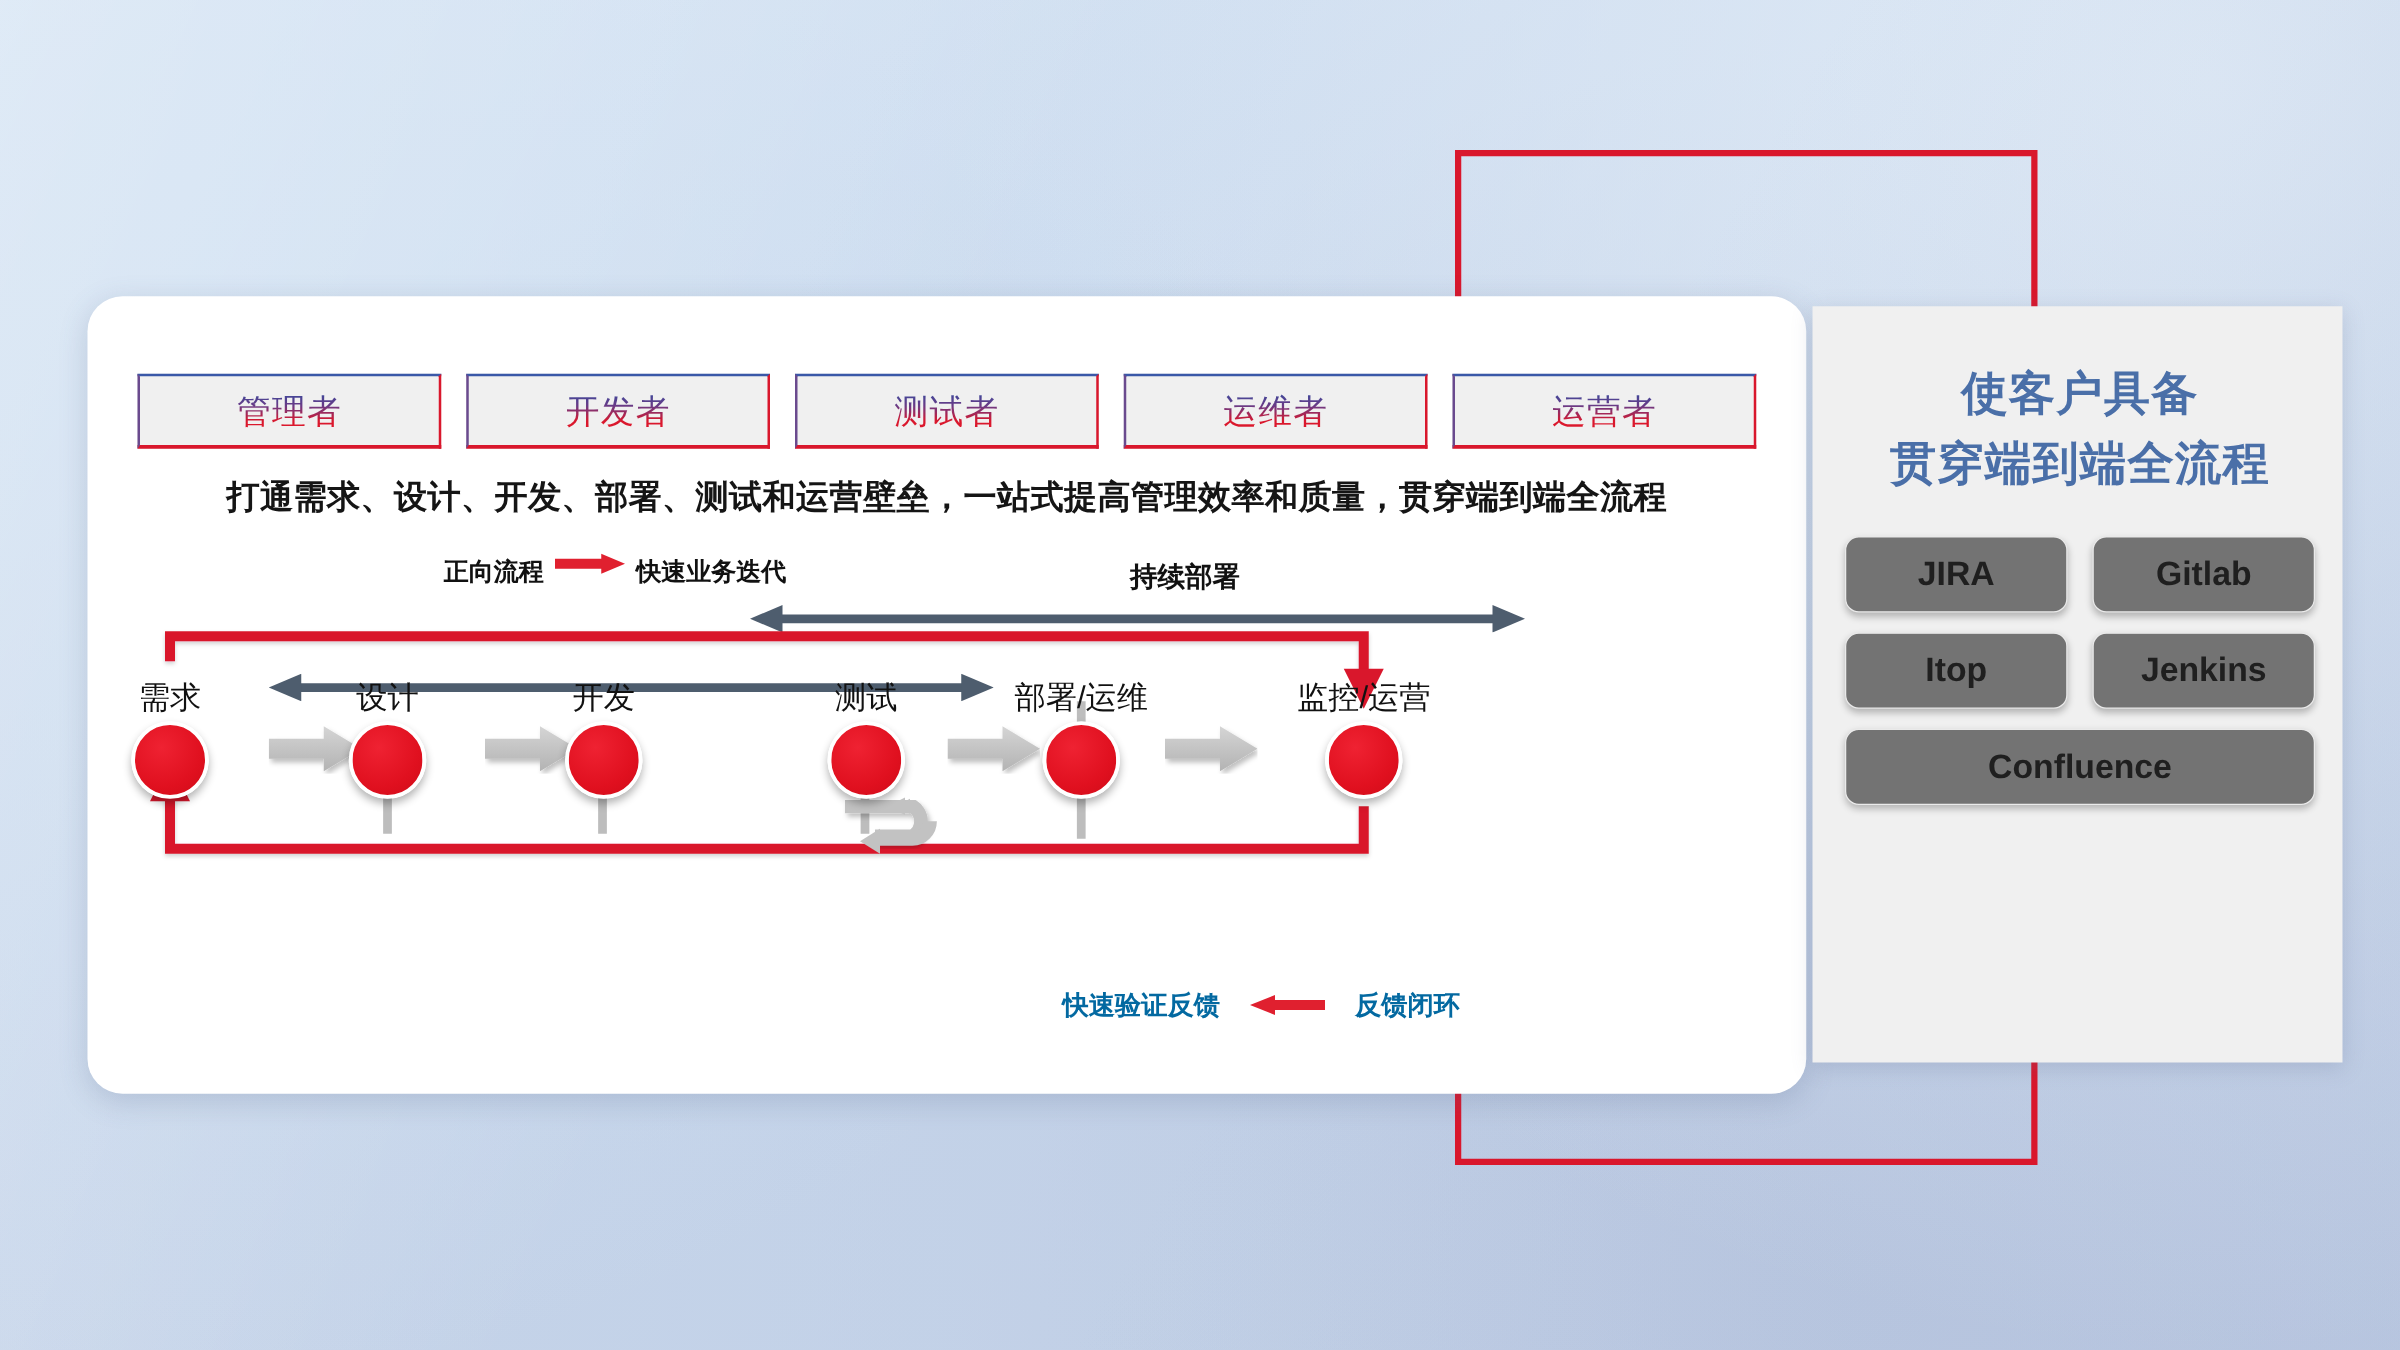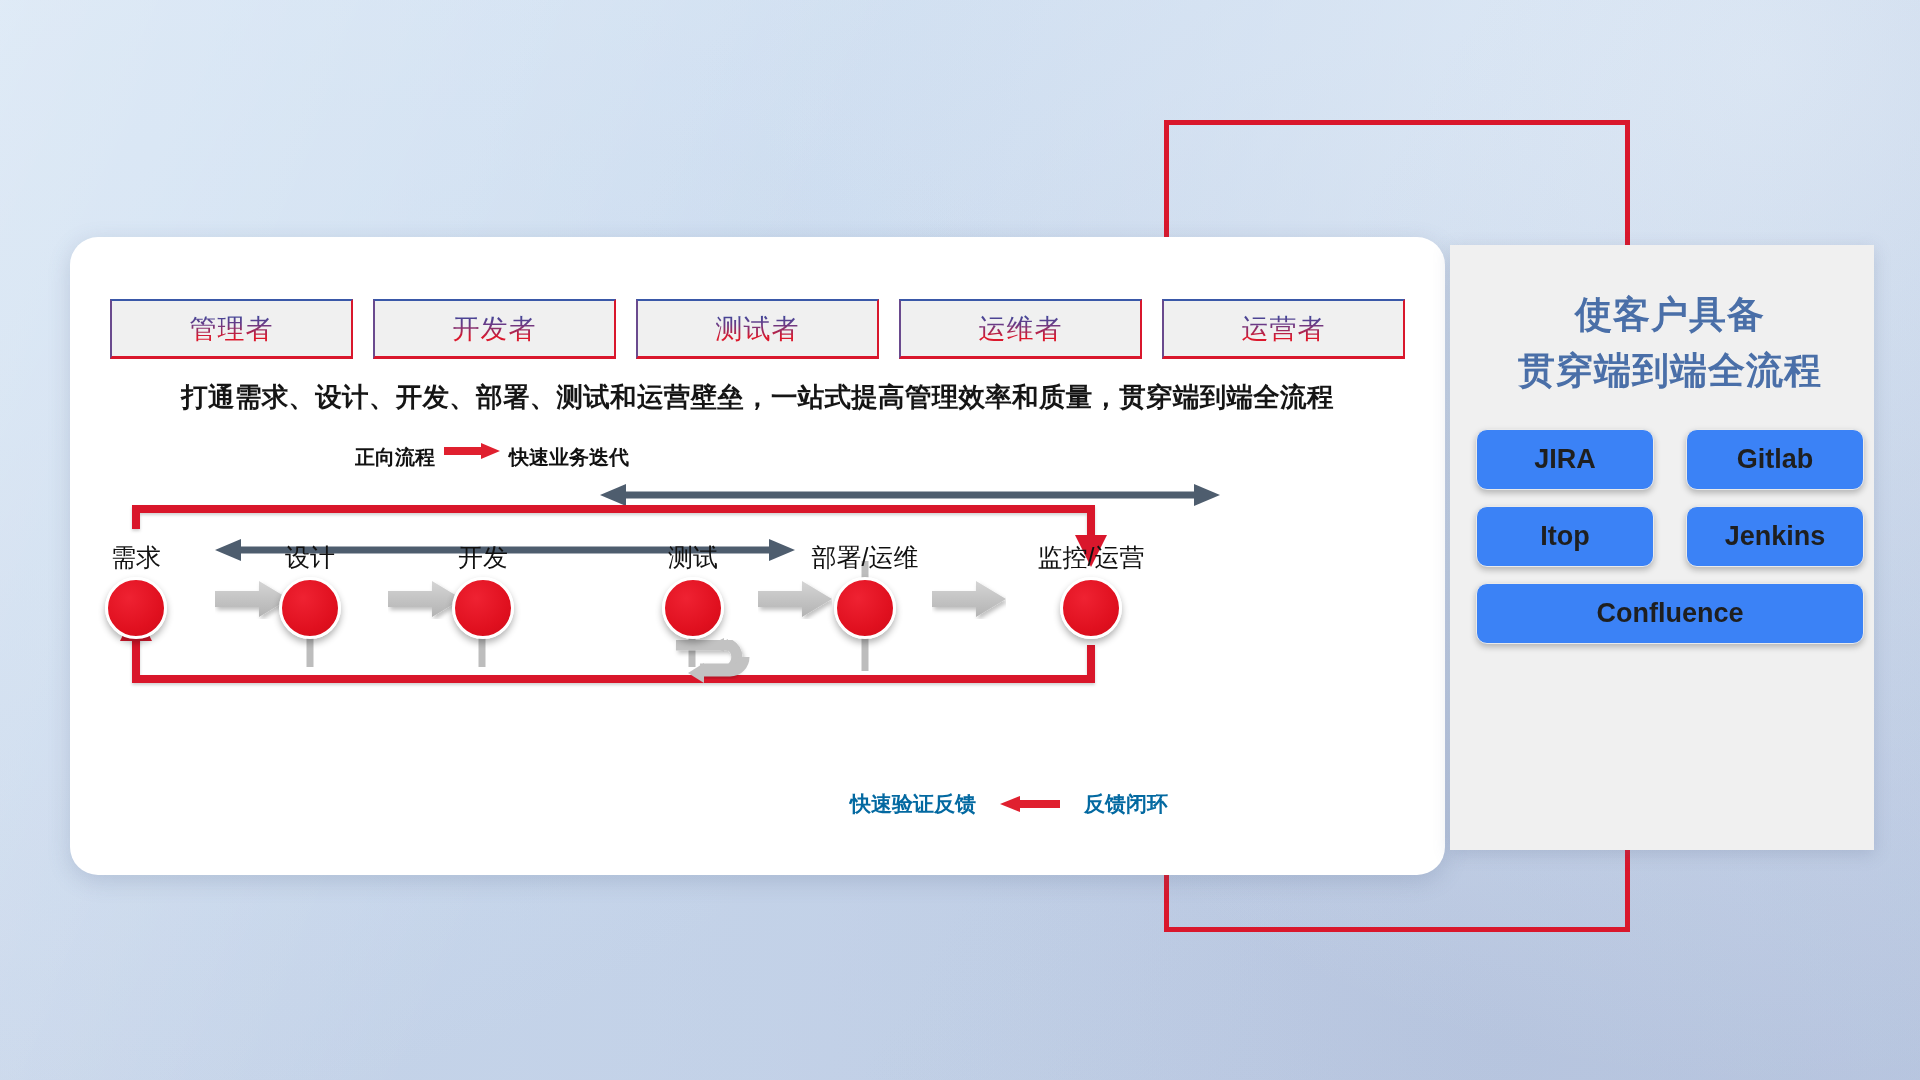--- a/index.html
+++ b/index.html
@@ -171,38 +171,38 @@
   #loop { position: absolute; left: 0; top: 0; width: 1375px; height: 638px; pointer-events:none; }
 
   
   #panel {
     position: absolute;
     left: 1450px; top: 245px;
     width: 424px; height: 605px;
     background: #f0f0f0;
     box-shadow: 0 4px 16px rgba(90,105,140,.22);
     z-index: 5;
-    padding: 42px 10px 0 26px;
+    padding: 42px 22px 0 26px;
   }
   .panel-title {
     text-align: center;
     font-size: 37px;
     font-weight: 700;
     color: #4a6fa8;
     letter-spacing: 1px;
     line-height: 1.52;
   }
   #tools {
     margin-top: 30px;
     display: flex; flex-wrap: wrap;
     gap: 16px 16px;
     justify-content: space-between;
   }
   .tool-chip {
-    background: #3b82f6;
+    background: #737373;
     border-radius: 11px;
     height: 61px;
     width: 178px;
     display: flex; align-items: center; justify-content: center;
     font-size: 27px; font-weight: 700; color: #1f1f1f;
     box-shadow: 0 3px 6px rgba(0,0,0,.25);
     border: 1px solid #eaeaea;
   }
   .tool-chip.wide { width: 100%; }
 </style>
@@ -234,20 +234,21 @@
   </div>
 
   <div id="desc">打通需求、设计、开发、部署、测试和运营壁垒，一站式提高管理效率和质量，贯穿端到端全流程</div>
 
   <div id="fwd-legend">
     <span>正向流程</span>
     <span class="red-arrow-r"></span>
     <span>快速业务迭代</span>
   </div>
 
+  <div id="cd-label">持续部署</div>
   <svg id="cd-arrow" viewBox="0 0 620 22">
     <line x1="22" y1="11" x2="598" y2="11" stroke="#4e5d6e" stroke-width="7"></line>
     <polygon points="0,11 26,0 26,22" fill="#4e5d6e"></polygon>
     <polygon points="620,11 594,0 594,22" fill="#4e5d6e"></polygon>
   </svg>
 
   <svg id="agile-arrow" viewBox="0 0 580 22">
     <line x1="22" y1="11" x2="558" y2="11" stroke="#4e5d6e" stroke-width="7"></line>
     <polygon points="0,11 26,0 26,22" fill="#4e5d6e"></polygon>
     <polygon points="580,11 554,0 554,22" fill="#4e5d6e"></polygon>

